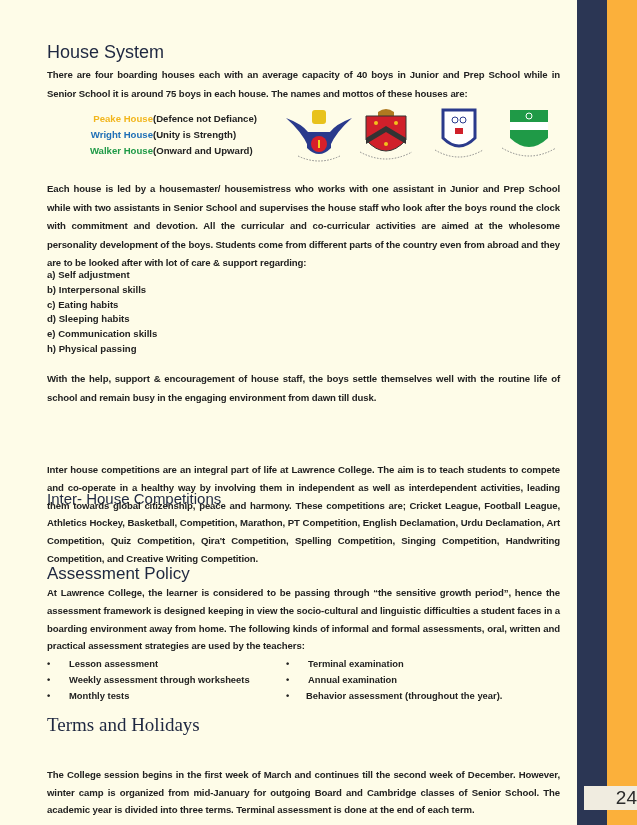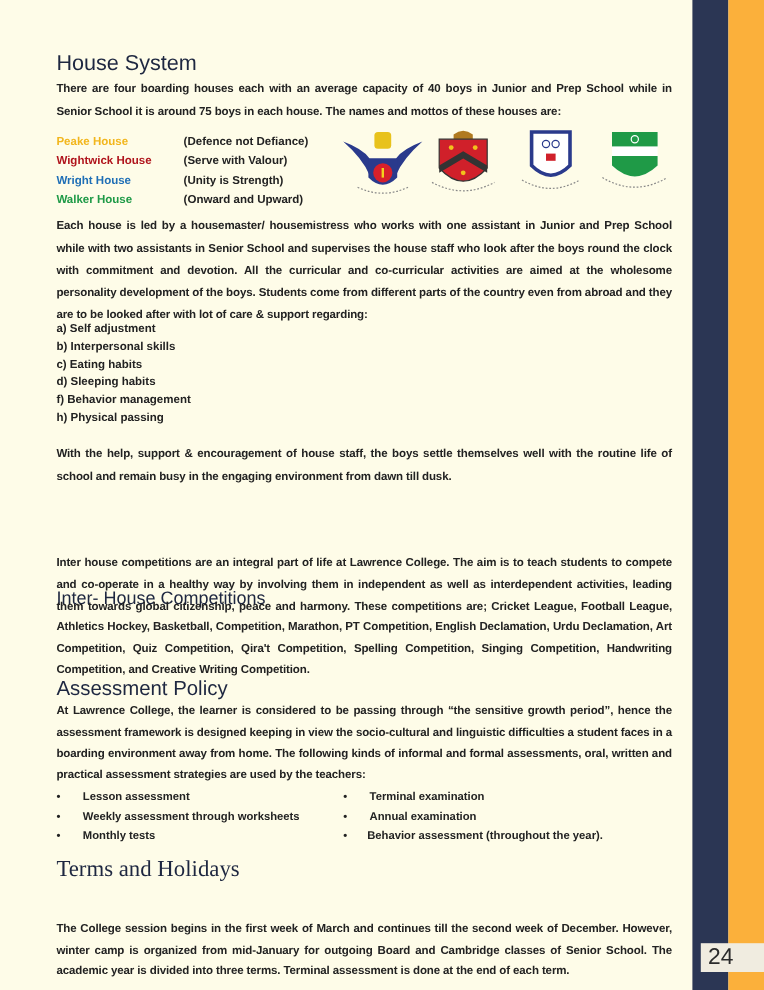--- a/index.html
+++ b/index.html
@@ -1,27 +1,27 @@
 <!DOCTYPE html>
 <html><head>
 <meta charset="utf-8">
 <style>
   html, body { margin:0; padding:0; }
   body { width:637px; height:825px; position:relative; overflow:hidden; background:#fefce8; font-family:"Liberation Sans", sans-serif; color:#1e2233; }
   .page { position:absolute; left:0; top:0; width:577px; height:825px; background:#fefce8; }
   .stripe-navy { position:absolute; left:577px; top:0; width:30px; height:825px; background:#2b3654; }
   .stripe-orange { position:absolute; left:607px; top:0; width:30px; height:825px; background:#fbb03b; }
-  .page-num { position:absolute; left:584px; top:786px; width:53px; height:24px; background:#f0ece0; color:#2b2b2b; font-size:19px; line-height:24px; padding-left:6px; box-sizing:border-box; }
+  .page-num { position:absolute; left:584px; top:786px; width:53px; height:24px; background:#f0ece0; color:#2b2b2b; font-size:19px; line-height:24px; padding-left:6px; box-sizing:border-box;text-align:right; }
   h1.h-main { font-size:18px; font-weight:normal; margin:0; color:#1e2740; position:absolute; left:47px; }
   h2.h-sub { font-size:15px; font-weight:normal; margin:0; color:#1e2740; position:absolute; left:47px; }
   h2.h-big { font-size:19px; font-weight:normal; margin:0; color:#1e2740; position:absolute; left:47px; }
   p.para { position:absolute; left:47px; width:513px; margin:0; font-size:9.6px; line-height:18.5px; font-weight:bold; text-align:justify; color:#222; letter-spacing:-0.1px; }
   .houses { position:absolute; left:47px; top:111px; font-size:9.6px; line-height:16px; font-weight:bold; }
   .house-row { display:flex; }
-  .house-name { width:106px; }
+  .house-name { width:106px;text-align:right; }
   .motto { color:#222; }
   .crests { position:absolute; left:284px; top:106px; width:280px; height:62px; }
   .crest { position:absolute; top:0; }
   .list { position:absolute; left:47px; top:268px; font-size:9.6px; line-height:14.8px; font-weight:bold; color:#222; }
   .bullets { position:absolute; top:656px; font-size:9.4px; line-height:16px; font-weight:bold; color:#222; }
   .bullets div { display:flex; }
   .bullets .dot { width:22px; }
 </style>
 </head>
 <body>
@@ -31,24 +31,20 @@
 <div class="stripe-orange"></div>
 <div class="page-num">24</div>
 
 <h1 class="h-main" style="top:42px;">House System</h1>
 <p class="para" style="top:66px;">There are four boarding houses each with an average capacity of 40 boys in Junior and Prep School while in Senior School it is around 75 boys in each house. The names and mottos of these houses are:</p>
 
 <div class="houses">
   <div class="house-row">
     <span class="house-name" style="color:#f2b61d">Peake House</span>
     <span class="motto">(Defence not Defiance)</span>
-  </div>
-  <div class="house-row">
-    <span class="house-name" style="color:#b0141c">Wightwick House</span>
-    <span class="motto">(Serve with Valour)</span>
   </div>
   <div class="house-row">
     <span class="house-name" style="color:#1f6fb6">Wright House</span>
     <span class="motto">(Unity is Strength)</span>
   </div>
   <div class="house-row">
     <span class="house-name" style="color:#1f9a47">Walker House</span>
     <span class="motto">(Onward and Upward)</span>
   </div>
 </div>
@@ -87,21 +83,21 @@
   </svg>
 </div>
 
 <p class="para" style="top:180px;">Each house is led by a housemaster/ housemistress who works with one assistant in Junior and Prep School while with two assistants in Senior School and supervises the house staff who look after the boys round the clock with commitment and devotion. All the curricular and co-curricular activities are aimed at the wholesome personality development of the boys. Students come from different parts of the country even from abroad and they are to be looked after with lot of care &amp; support regarding:</p>
 
 <div class="list">
   <div>a) Self adjustment</div>
   <div>b) Interpersonal skills</div>
   <div>c) Eating habits</div>
   <div>d) Sleeping habits</div>
-  <div>f) Behavior management</div>
+  <div>e) Communication skills</div>
   <div>h) Physical passing</div>
 </div>
 
 <p class="para" style="top:370px;">With the help, support &amp; encouragement of house staff, the boys settle themselves well with the routine life of school and remain busy in the engaging environment from dawn till dusk.</p>
 
 <h2 class="h-sub" style="top:445px;margin-top:45px;">Inter- House Competitions</h2>
 <p class="para" style="top:461px; line-height:17.8px;">Inter house competitions are an integral part of life at Lawrence College. The aim is to teach students to compete and co-operate in a healthy way by involving them in independent as well as interdependent activities, leading them towards global citizenship, peace and harmony. These competitions are; Cricket League, Football League, Athletics Hockey, Basketball, Competition, Marathon, PT Competition, English Declamation, Urdu Declamation, Art Competition, Quiz Competition, Qira't Competition, Spelling Competition, Singing Competition, Handwriting Competition, and Creative Writing Competition.</p>
 
 <h2 class="h-sub" style="top:564px; font-size:17px;">Assessment Policy</h2>
 <p class="para" style="top:584px; line-height:17.8px;">At Lawrence College, the learner is considered to be passing through “the sensitive growth period”, hence the assessment framework is designed keeping in view the socio-cultural and linguistic difficulties a student faces in a boarding environment away from home. The following kinds of informal and formal assessments, oral, written and practical assessment strategies are used by the teachers:</p>

